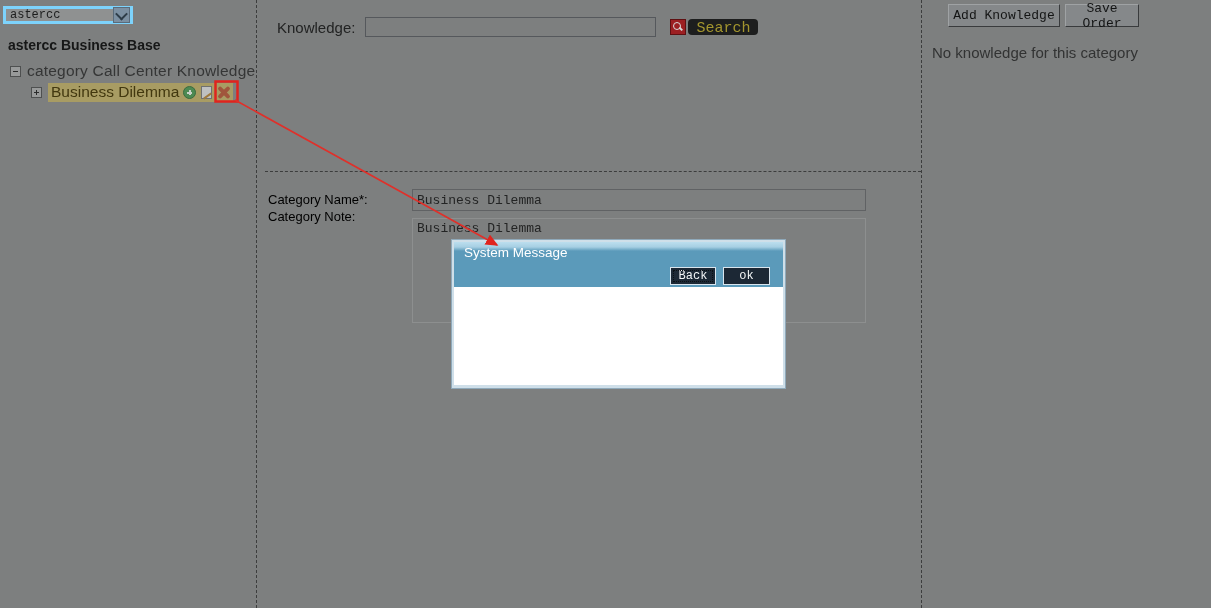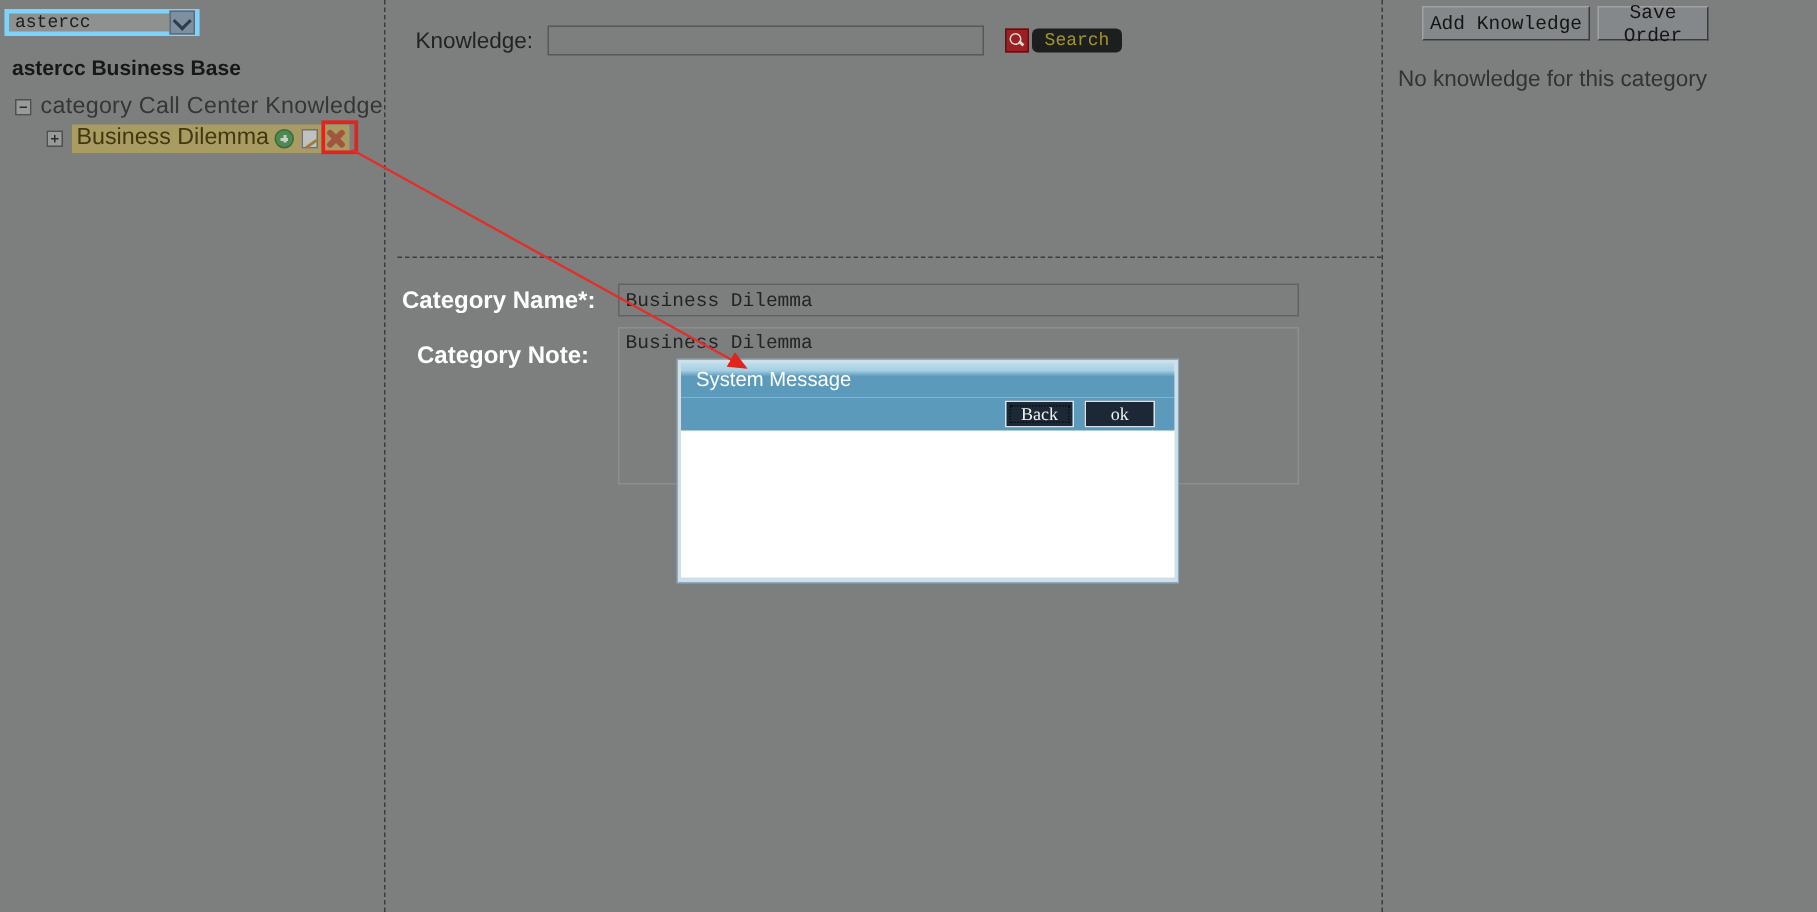--- a/index.html
+++ b/index.html
@@ -80,26 +80,26 @@
   .search-btn-wrap { display:flex; align-items:center; margin-left:14px; cursor:pointer; }
   .search-red {
     width:16px; height:16px; background:#9c1f22; border:1px solid #5f1012;
     display:flex; align-items:center; justify-content:center;
   }
   .mag { position:relative; width:10px; height:10px; }
   .mag:before { content:""; position:absolute; left:0; top:0; width:6px; height:6px; border:1.5px solid #d8d9d9; border-radius:50%; }
   .mag:after { content:""; position:absolute; left:6px; top:6px; width:4px; height:1.5px; background:#d8d9d9; transform:rotate(45deg); }
   .search-btn {
     height:16px; margin-left:2px; padding:1px 8px 2px 8px; background:#1d1e1e;
-    border-radius:4px; font-family:"Liberation Mono", monospace; font-size:12px; color:#a3952e;
-  }
-  
-  .form-label { position:absolute; font-size:16px; font-weight:bold; color:#ffffff; }
+    border-radius:4px; font-family:"Liberation Mono", monospace; font-size:15px; color:#a3952e;
+  }
+  
+  .form-label { position:absolute; font-size:13px; font-weight:normal; color:#000000; }
   .lbl-name { left:268px; top:192px; }
-  .lbl-note { left:268px; top:229px;margin-left:10px; }
+  .lbl-note { left:268px; top:209px; }
   .cat-name-input {
     position:absolute; left:412px; top:189px; width:454px; height:22px;
     background:transparent; border:1px solid #606264; padding:2px 4px;
     font-family:"Liberation Mono", monospace; font-size:13px; color:#232424;
   }
   .cat-note-area {
     position:absolute; left:412px; top:218px; width:454px; height:105px;
     background:transparent; border:1px solid #8d8f8f; padding:2px 4px;
     font-family:"Liberation Mono", monospace; font-size:13px; color:#232424; resize:none; overflow:hidden;
   }
@@ -127,21 +127,21 @@
   .dialog-body {
     height:99px; background:#ffffff; display:flex; align-items:center; justify-content:center;
   }
   .dialog-msg { font-size:14.5px; color:#101111; padding-top:18px; }
   .dialog-footer {
     height:22px; background:#5b9aba; display:flex; align-items:center; justify-content:flex-end;
     gap:7px; padding-right:13px;
   }
   .dlg-btn {
     height:18px; background:#1c2835; border:1px solid #d9e5ee; color:#f2f4f5;
-    font-family:Liberation Serif, serif; font-size:12px;
+    font-family:Liberation Mono, monospace; font-size:12px;
     display:flex; align-items:center; justify-content:center; cursor:pointer;
   }
   .dlg-back { width:46px; outline:1px dotted #0a0f14; outline-offset:-4px; }
   .dlg-ok { width:47px; }
   
   .annot { position:absolute; left:0; top:0; width:1211px; height:608px; pointer-events:none; z-index:9; }
 </style>
 </head>
 <body>
 

